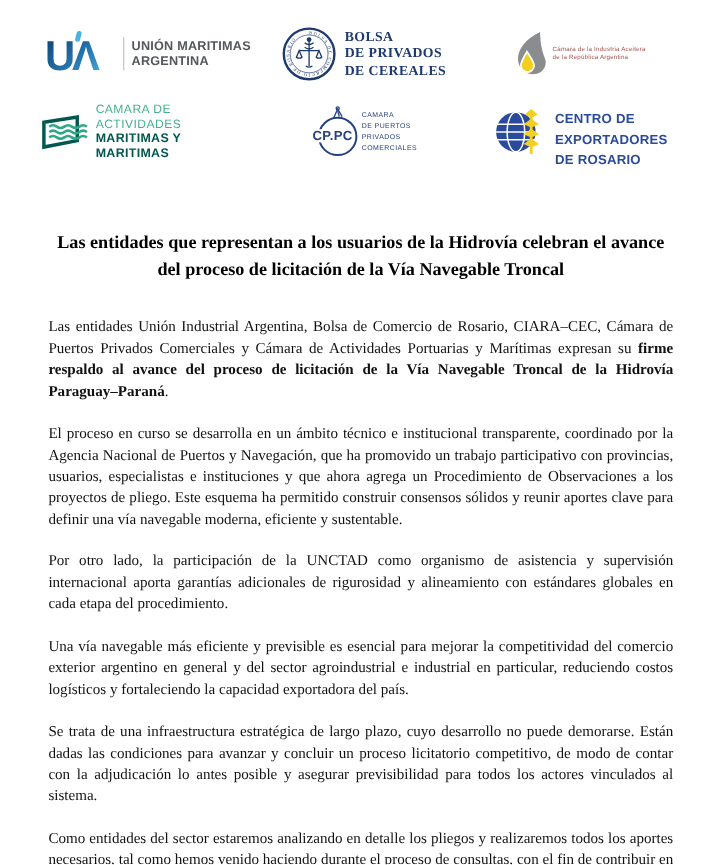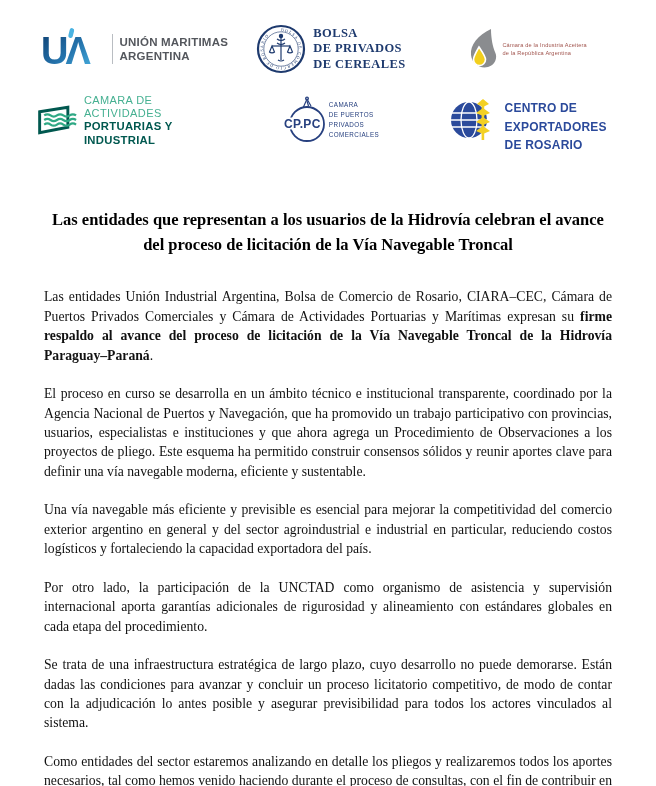--- a/index.html
+++ b/index.html
@@ -124,21 +124,21 @@
       <svg width="46" height="34" viewBox="0 0 46 34">
         <path d="M4,8 L35,3 L35,25 L4,31 Z" fill="none" stroke="#00584f" stroke-width="3.2"></path>
         <g stroke="#2ea884" stroke-width="2.4" fill="none">
           <path d="M9,12 q3.5,-2.6 7,0 t7,0 t7,0 t7,0 t7,0"></path>
           <path d="M9,17 q3.5,-2.6 7,0 t7,0 t7,0 t7,0 t7,0"></path>
           <path d="M9,22 q3.5,-2.6 7,0 t7,0 t7,0 t7,0 t7,0"></path>
         </g>
       </svg>
       <div class="capym-text">
         <div class="capym-l1">CAMARA DE ACTIVIDADES</div>
-        <div class="capym-l2">PORTUARIAS Y INDUSTRIAL</div>
+        <div class="capym-l2">MARITIMAS Y MARITIMAS</div>
       </div>
     </div>
 
     <div class="logo cppc">
       <svg width="46" height="48" viewBox="0 0 46 48">
         <circle cx="24" cy="28" r="17" fill="none" stroke="#27407f" stroke-width="1.8"></circle>
         <g stroke="#27407f" stroke-width="1.2" fill="none">
           <path d="M20,12 L24,3 L28,10"></path>
           <circle cx="24" cy="2.5" r="1.4"></circle>
           <path d="M24,5 l1.5,5"></path>
@@ -181,19 +181,19 @@
         <div>DE ROSARIO</div>
       </div>
     </div>
   </div>
 
   <h1 class="doc-title">Las entidades que representan a los usuarios de la Hidrovía celebran el avance del proceso de licitación de la Vía Navegable Troncal</h1>
 
   <div class="article">
     <p><span>Las entidades Unión Industrial Argentina, Bolsa de Comercio de Rosario, CIARA–CEC, Cámara de Puertos Privados Comerciales y Cámara de Actividades Portuarias y Marítimas expresan su </span><strong>firme respaldo al avance del proceso de licitación de la Vía Navegable Troncal de la Hidrovía Paraguay–Paraná</strong><span>.</span></p>
     <p>El proceso en curso se desarrolla en un ámbito técnico e institucional transparente, coordinado por la Agencia Nacional de Puertos y Navegación, que ha promovido un trabajo participativo con provincias, usuarios, especialistas e instituciones y que ahora agrega un Procedimiento de Observaciones a los proyectos de pliego. Este esquema ha permitido construir consensos sólidos y reunir aportes clave para definir una vía navegable moderna, eficiente y sustentable.</p>
+    <p>Por otro lado, la participación de la UNCTAD como organismo de asistencia y supervisión internacional aporta garantías adicionales de rigurosidad y alineamiento con estándares globales en cada etapa del procedimiento.</p>
     <p>Una vía navegable más eficiente y previsible es esencial para mejorar la competitividad del comercio exterior argentino en general y del sector agroindustrial e industrial en particular, reduciendo costos logísticos y fortaleciendo la capacidad exportadora del país.</p>
-    <p>Por otro lado, la participación de la UNCTAD como organismo de asistencia y supervisión internacional aporta garantías adicionales de rigurosidad y alineamiento con estándares globales en cada etapa del procedimiento.</p>
     <p>Se trata de una infraestructura estratégica de largo plazo, cuyo desarrollo no puede demorarse. Están dadas las condiciones para avanzar y concluir un proceso licitatorio competitivo, de modo de contar con la adjudicación lo antes posible y asegurar previsibilidad para todos los actores vinculados al sistema.</p>
     <p>Como entidades del sector estaremos analizando en detalle los pliegos y realizaremos todos los aportes necesarios, tal como hemos venido haciendo durante el proceso de consultas, con el fin de contribuir en la definición de un pliego verdaderamente competitivo, transparente y alineado con las necesidades de nuestra actividad.</p>
   </div>
 
 </div>
 
 </body></html>

